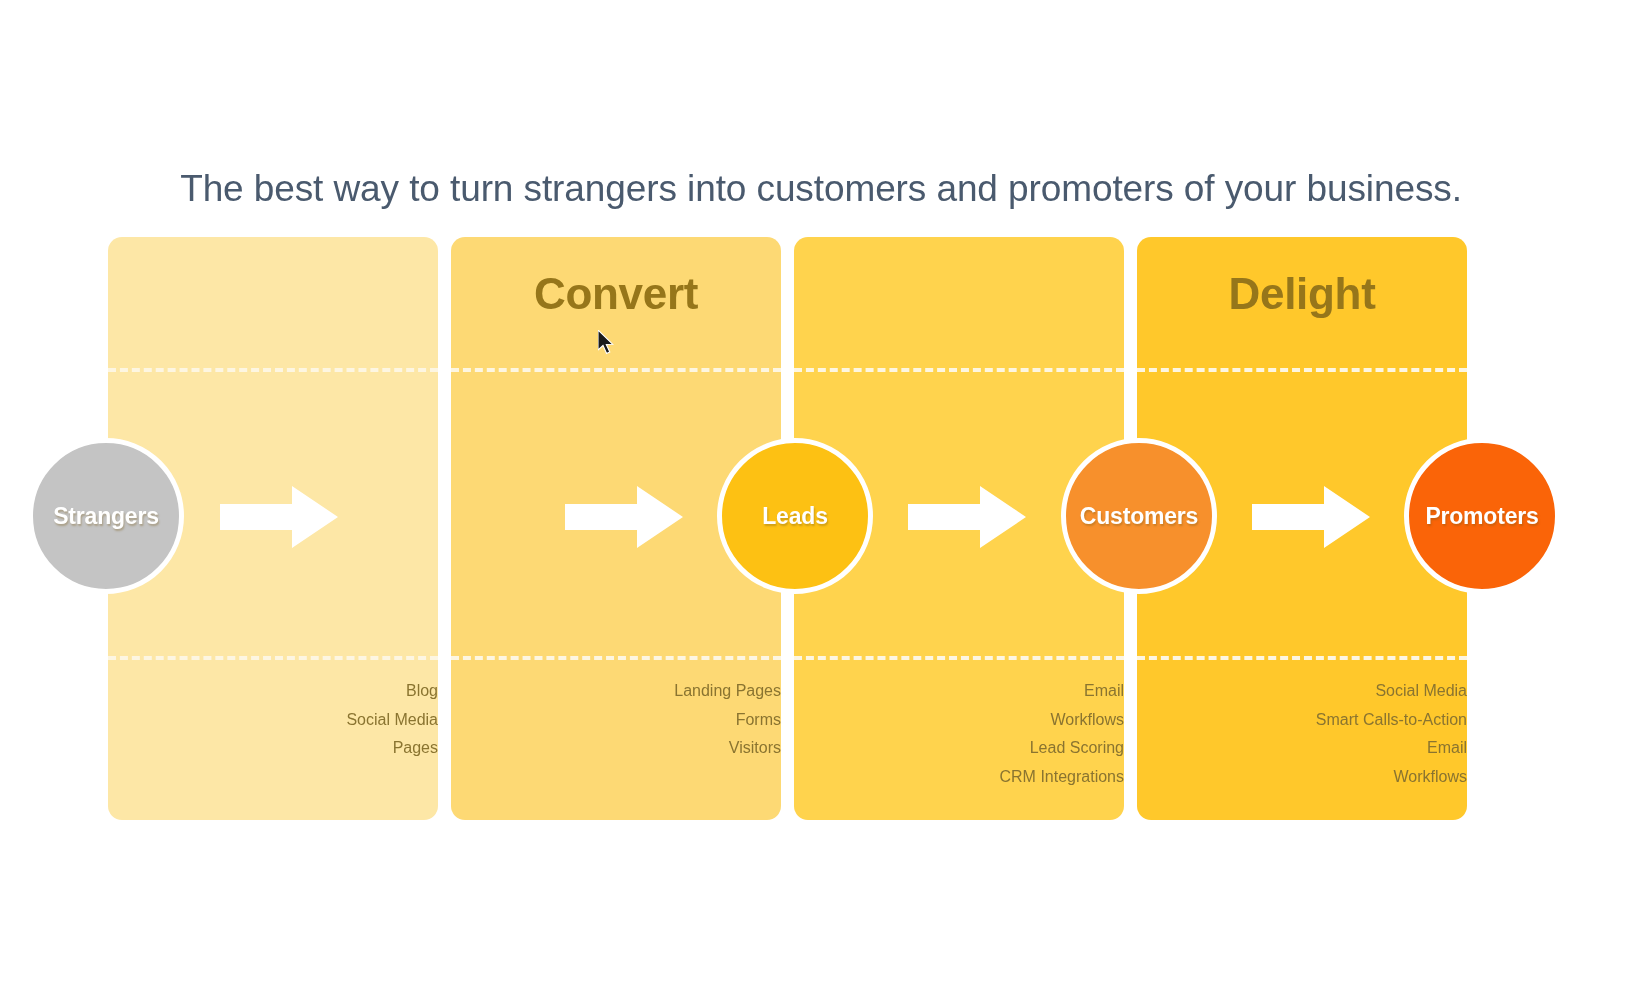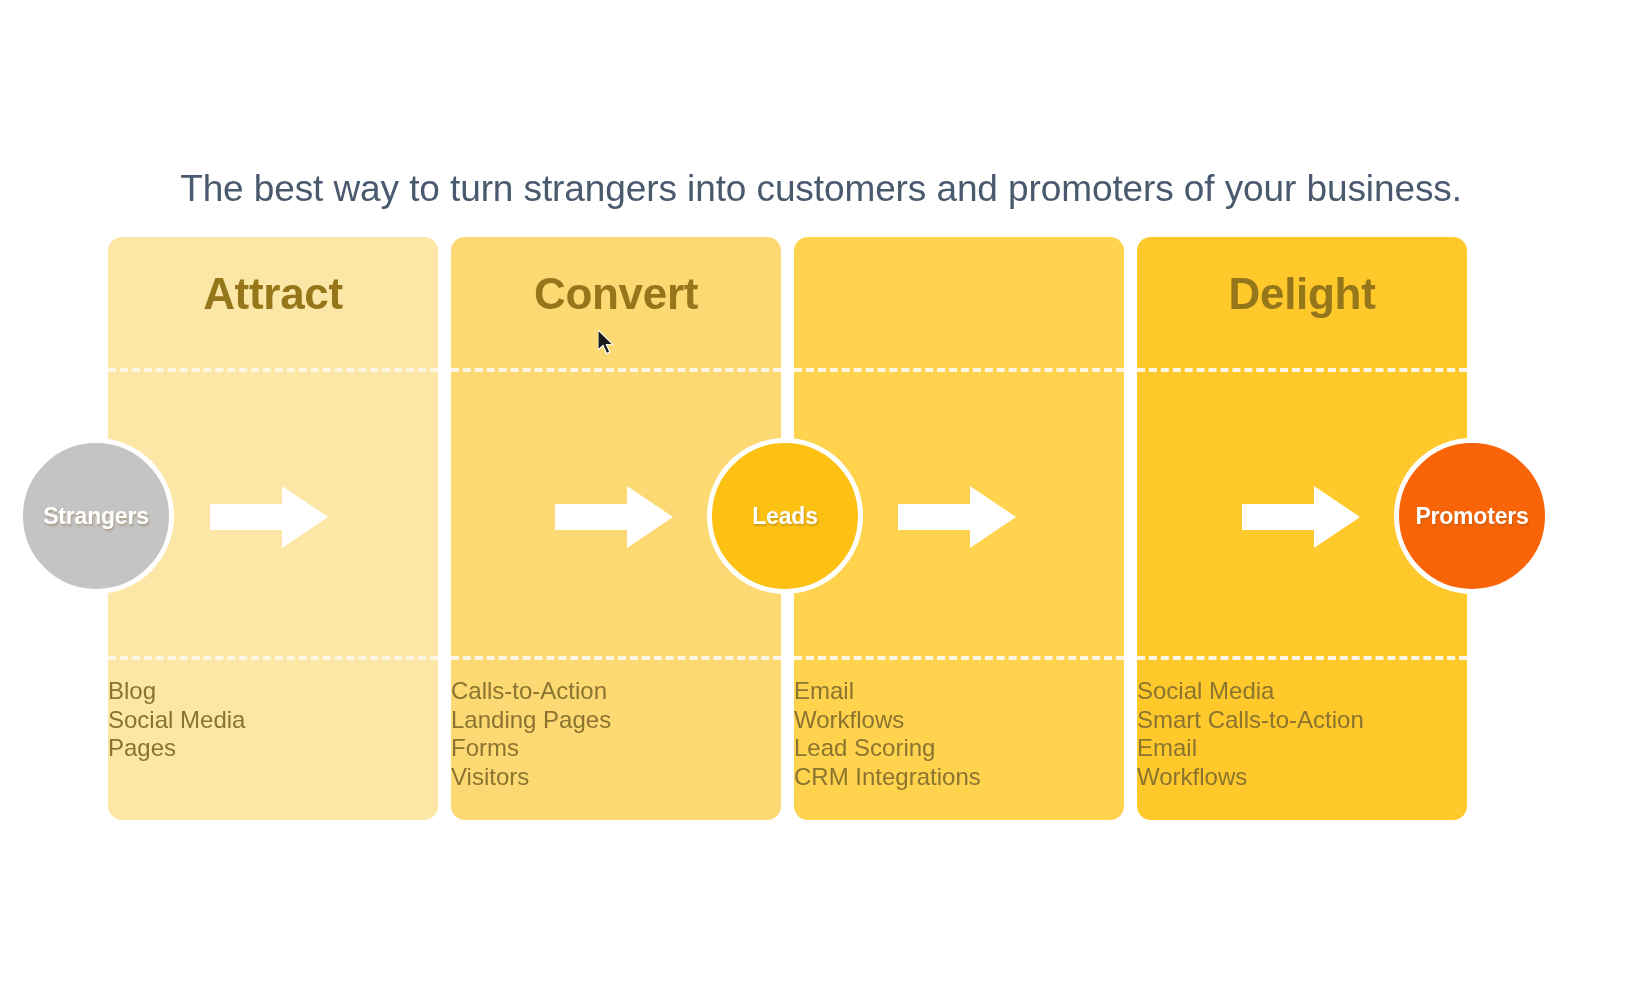--- a/index.html
+++ b/index.html
@@ -62,43 +62,43 @@
     font-size: 44px;
     font-weight: 700;
     color: #96761a;
     letter-spacing: -0.3px;
   }
   .panel-tools {
     position: absolute;
     left: 0;
     top: 440px;
     width: 100%;
-    text-align: left;
-    font-size: 24px;
+    text-align: right;
+    font-size: 16px;
     line-height: 28.5px;
     color: #8a7430;
     font-weight: 400;
   }
   .panel-tools div { white-space: nowrap; }
 
   
   .dash {
     position: absolute;
     left: 0;
     width: 100%;
     height: 0;
     border-top: 4px dashed #fdf6e2;
   }
   .dash-top { top: 131px; }
   .dash-bottom { top: 419px; }
 
   
   #flow {
     position: absolute;
-    left: 1px;
+    left: 11px;
     top: 438px;
     width: 1632px;
     height: 160px;
   }
   .node {
     position: absolute;
     top: 0;
     width: 156px;
     height: 156px;
     border-radius: 50%;
@@ -161,34 +161,32 @@
 
 <div id="stage">
 
   <div id="headline">The best way to turn strangers into customers and promoters of your business.</div>
 
   <div id="panels">
 
     <div class="panel" id="panel-0" style="left: 0px; width: 330px; background: rgb(253, 231, 166);">
       <div class="dash dash-top"></div>
       <div class="dash dash-bottom"></div>
-      <div class="panel-title">Attract</div>
       <div class="panel-tools">
         <div>Blog</div>
         <div>Social Media</div>
         <div>Pages</div>
       </div>
     </div>
 
     <div class="panel" id="panel-1" style="left: 343px; width: 330px; background: rgb(253, 217, 116);">
       <div class="dash dash-top"></div>
       <div class="dash dash-bottom"></div>
       <div class="panel-title">Convert</div>
       <div class="panel-tools">
-        <div>Calls-to-Action</div>
         <div>Landing Pages</div>
         <div>Forms</div>
         <div>Visitors</div>
       </div>
     </div>
 
     <div class="panel" id="panel-2" style="left: 686px; width: 330px; background: rgb(255, 211, 77);">
       <div class="dash dash-top"></div>
       <div class="dash dash-bottom"></div>
       <div class="panel-tools">
@@ -234,20 +232,23 @@
     <div class="node" id="node-2" style="left: 706px; background: rgb(253, 193, 19);">
       <span class="node-label">Leads</span>
     </div>
 
     <div class="arrow" id="arrow-2" style="left: 897px;">
       <svg width="118" height="62" viewBox="0 0 118 62">
         <polygon points="0,18 72,18 72,0 118,31 72,62 72,44 0,44" fill="#ffffff"></polygon>
       </svg>
     </div>
 
+    <div class="node" id="node-3" style="left: 1050px; background: rgb(247, 144, 44);">
+      <span class="node-label">Customers</span>
+    </div>
 
     <div class="arrow" id="arrow-3" style="left: 1240.5px;">
       <svg width="118" height="62" viewBox="0 0 118 62">
         <polygon points="0,18 72,18 72,0 118,31 72,62 72,44 0,44" fill="#ffffff"></polygon>
       </svg>
     </div>
 
     <div class="node" id="node-4" style="left: 1393px; background: rgb(250, 100, 8);">
       <span class="node-label">Promoters</span>
     </div>

